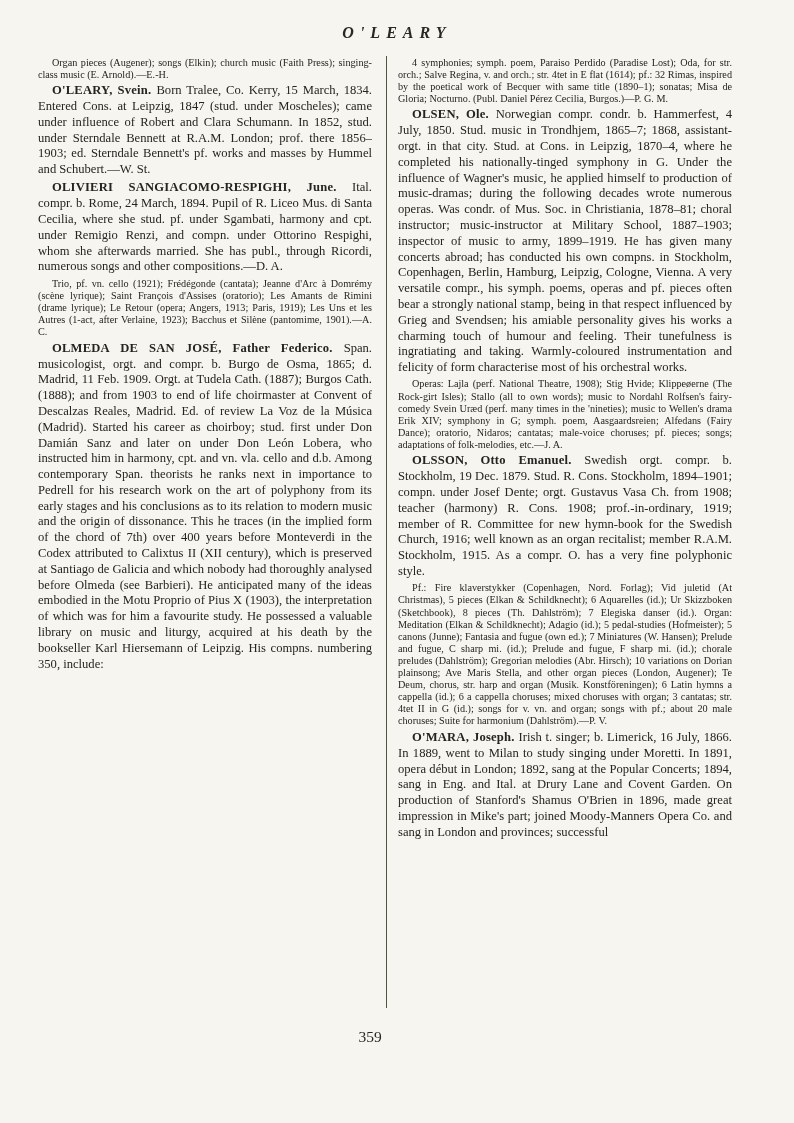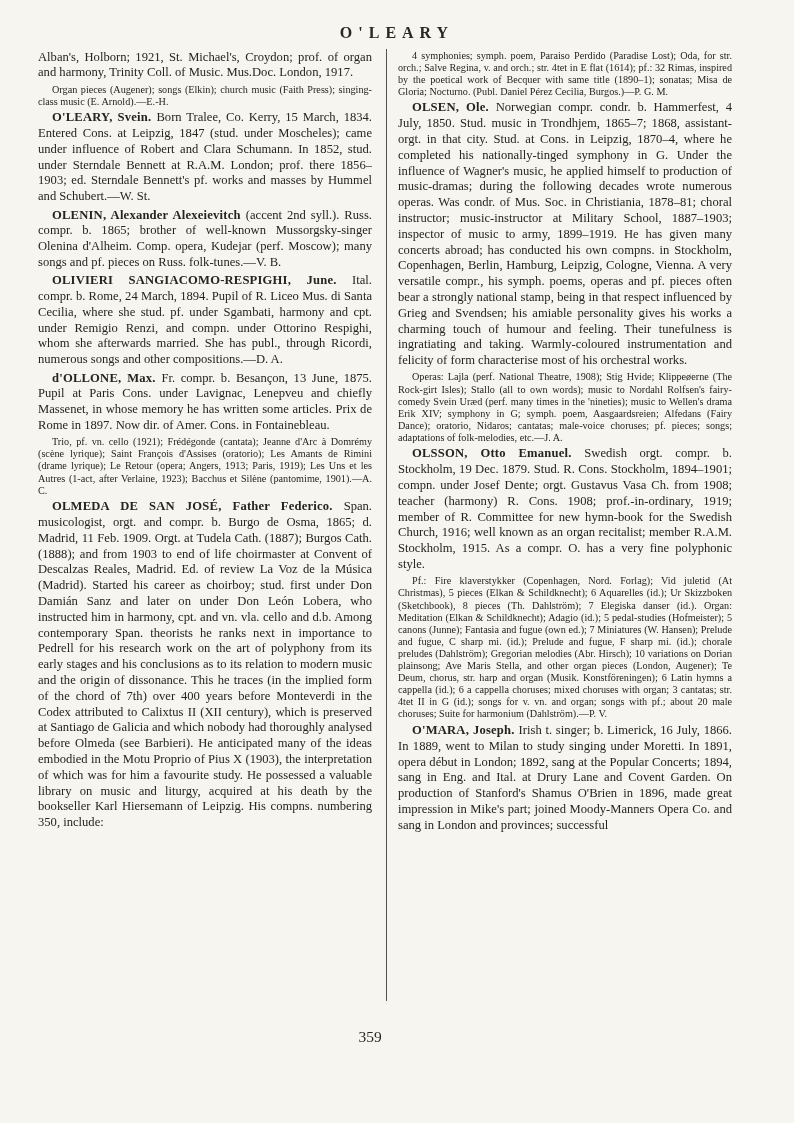--- a/index.html
+++ b/index.html
@@ -13,21 +13,22 @@
     height: 1123px;
     margin: 0 auto;
     background: #f7f5ef;
     color: #262420;
     overflow: hidden;
     box-sizing: border-box;
     padding: 24px 38px 0 38px;
   }
   .running-heads {
     display: flex;
-    margin-bottom: 5px;
+    margin-bottom: 12px;
+    font-style: italic;
   }
   .running-heads .head {
     flex: 1;
     text-align: center;
     font-size: 16px;
     font-weight: 600;
     letter-spacing: 6px;
     color: #2a2823;
   }
   .columns {
@@ -77,26 +78,23 @@
 <body>
 
 <div class="page">
 
   <div class="running-heads">
     <div class="head">O'LEARY</div>
   </div>
 
   <div class="columns">
     <div class="col">
-        <p class="body noindent">Alban's, Holborn; 1921, St. Michael's, Croydon; prof. of organ and harmony, Trinity Coll. of Music. Mus.Doc. London, 1917.</p>
         <p class="fine">Organ pieces (Augener); songs (Elkin); church music (Faith Press); singing-class music (E. Arnold).—E.-H.</p>
         <p class="body"><b>O'LEARY, Svein. </b>Born Tralee, Co. Kerry, 15 March, 1834. Entered Cons. at Leipzig, 1847 (stud. under Moscheles); came under influence of Robert and Clara Schumann. In 1852, stud. under Sterndale Bennett at R.A.M. London; prof. there 1856–1903; ed. Sterndale Bennett's pf. works and masses by Hummel and Schubert.—W. St.</p>
-        <p class="body"><b>OLENIN, Alexander Alexeievitch </b>(accent 2nd syll.). Russ. compr. b. 1865; brother of well-known Mussorgsky-singer Olenina d'Alheim. Comp. opera, Kudejar (perf. Moscow); many songs and pf. pieces on Russ. folk-tunes.—V. B.</p>
         <p class="body"><b>OLIVIERI SANGIACOMO-RESPIGHI, June. </b>Ital. compr. b. Rome, 24 March, 1894. Pupil of R. Liceo Mus. di Santa Cecilia, where she stud. pf. under Sgambati, harmony and cpt. under Remigio Renzi, and compn. under Ottorino Respighi, whom she afterwards married. She has publ., through Ricordi, numerous songs and other compositions.—D. A.</p>
-        <p class="body"><b>d'OLLONE, Max. </b>Fr. compr. b. Besançon, 13 June, 1875. Pupil at Paris Cons. under Lavignac, Lenepveu and chiefly Massenet, in whose memory he has written some articles. Prix de Rome in 1897. Now dir. of Amer. Cons. in Fontainebleau.</p>
         <p class="fine">Trio, pf. vn. cello (1921); Frédégonde (cantata); Jeanne d'Arc à Domrémy (scène lyrique); Saint François d'Assises (oratorio); Les Amants de Rimini (drame lyrique); Le Retour (opera; Angers, 1913; Paris, 1919); Les Uns et les Autres (1-act, after Verlaine, 1923); Bacchus et Silène (pantomime, 1901).—A. C.</p>
         <p class="body"><b>OLMEDA DE SAN JOSÉ, Father Federico. </b>Span. musicologist, orgt. and compr. b. Burgo de Osma, 1865; d. Madrid, 11 Feb. 1909. Orgt. at Tudela Cath. (1887); Burgos Cath. (1888); and from 1903 to end of life choirmaster at Convent of Descalzas Reales, Madrid. Ed. of review La Voz de la Música (Madrid). Started his career as choirboy; stud. first under Don Damián Sanz and later on under Don León Lobera, who instructed him in harmony, cpt. and vn. vla. cello and d.b. Among contemporary Span. theorists he ranks next in importance to Pedrell for his research work on the art of polyphony from its early stages and his conclusions as to its relation to modern music and the origin of dissonance. This he traces (in the implied form of the chord of 7th) over 400 years before Monteverdi in the Codex attributed to Calixtus II (XII century), which is preserved at Santiago de Galicia and which nobody had thoroughly analysed before Olmeda (see Barbieri). He anticipated many of the ideas embodied in the Motu Proprio of Pius X (1903), the interpretation of which was for him a favourite study. He possessed a valuable library on music and liturgy, acquired at his death by the bookseller Karl Hiersemann of Leipzig. His compns. numbering 350, include:</p>
       </div>
     <div class="col-divider"></div>
     <div class="col">
         <p class="fine">4 symphonies; symph. poem, Paraiso Perdido (Paradise Lost); Oda, for str. orch.; Salve Regina, v. and orch.; str. 4tet in E flat (1614); pf.: 32 Rimas, inspired by the poetical work of Becquer with same title (1890–1); sonatas; Misa de Gloria; Nocturno. (Publ. Daniel Pérez Cecilia, Burgos.)—P. G. M.</p>
         <p class="body"><b>OLSEN, Ole. </b>Norwegian compr. condr. b. Hammerfest, 4 July, 1850. Stud. music in Trondhjem, 1865–7; 1868, assistant-orgt. in that city. Stud. at Cons. in Leipzig, 1870–4, where he completed his nationally-tinged symphony in G. Under the influence of Wagner's music, he applied himself to production of music-dramas; during the following decades wrote numerous operas. Was condr. of Mus. Soc. in Christiania, 1878–81; choral instructor; music-instructor at Military School, 1887–1903; inspector of music to army, 1899–1919. He has given many concerts abroad; has conducted his own compns. in Stockholm, Copenhagen, Berlin, Hamburg, Leipzig, Cologne, Vienna. A very versatile compr., his symph. poems, operas and pf. pieces often bear a strongly national stamp, being in that respect influenced by Grieg and Svendsen; his amiable personality gives his works a charming touch of humour and feeling. Their tunefulness is ingratiating and taking. Warmly-coloured instrumentation and felicity of form characterise most of his orchestral works.</p>
         <p class="fine">Operas: Lajla (perf. National Theatre, 1908); Stig Hvide; Klippeøerne (The Rock-girt Isles); Stallo (all to own words); music to Nordahl Rolfsen's fairy-comedy Svein Uræd (perf. many times in the 'nineties); music to Wellen's drama Erik XIV; symphony in G; symph. poem, Aasgaardsreien; Alfedans (Fairy Dance); oratorio, Nidaros; cantatas; male-voice choruses; pf. pieces; songs; adaptations of folk-melodies, etc.—J. A.</p>
         <p class="body"><b>OLSSON, Otto Emanuel. </b>Swedish orgt. compr. b. Stockholm, 19 Dec. 1879. Stud. R. Cons. Stockholm, 1894–1901; compn. under Josef Dente; orgt. Gustavus Vasa Ch. from 1908; teacher (harmony) R. Cons. 1908; prof.-in-ordinary, 1919; member of R. Committee for new hymn-book for the Swedish Church, 1916; well known as an organ recitalist; member R.A.M. Stockholm, 1915. As a compr. O. has a very fine polyphonic style.</p>
         <p class="fine">Pf.: Fire klaverstykker (Copenhagen, Nord. Forlag); Vid juletid (At Christmas), 5 pieces (Elkan &amp; Schildknecht); 6 Aquarelles (id.); Ur Skizzboken (Sketchbook), 8 pieces (Th. Dahlström); 7 Elegiska danser (id.). Organ: Meditation (Elkan &amp; Schildknecht); Adagio (id.); 5 pedal-studies (Hofmeister); 5 canons (Junne); Fantasia and fugue (own ed.); 7 Miniatures (W. Hansen); Prelude and fugue, C sharp mi. (id.); Prelude and fugue, F sharp mi. (id.); chorale preludes (Dahlström); Gregorian melodies (Abr. Hirsch); 10 variations on Dorian plainsong; Ave Maris Stella, and other organ pieces (London, Augener); Te Deum, chorus, str. harp and organ (Musik. Konstföreningen); 6 Latin hymns a cappella (id.); 6 a cappella choruses; mixed choruses with organ; 3 cantatas; str. 4tet II in G (id.); songs for v. vn. and organ; songs with pf.; about 20 male choruses; Suite for harmonium (Dahlström).—P. V.</p>

